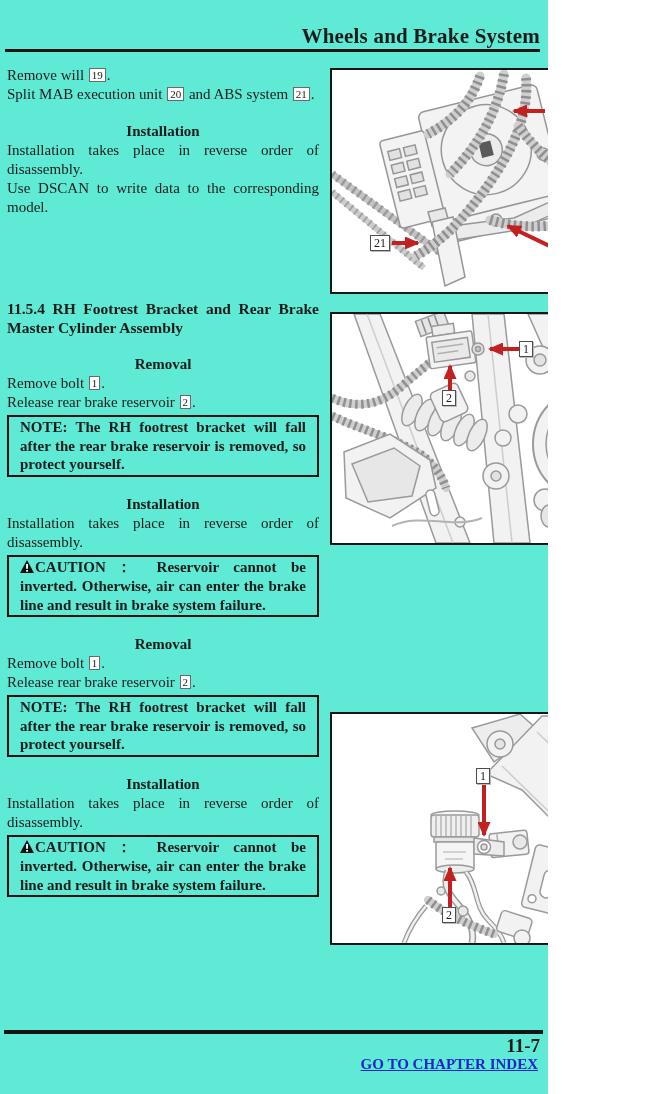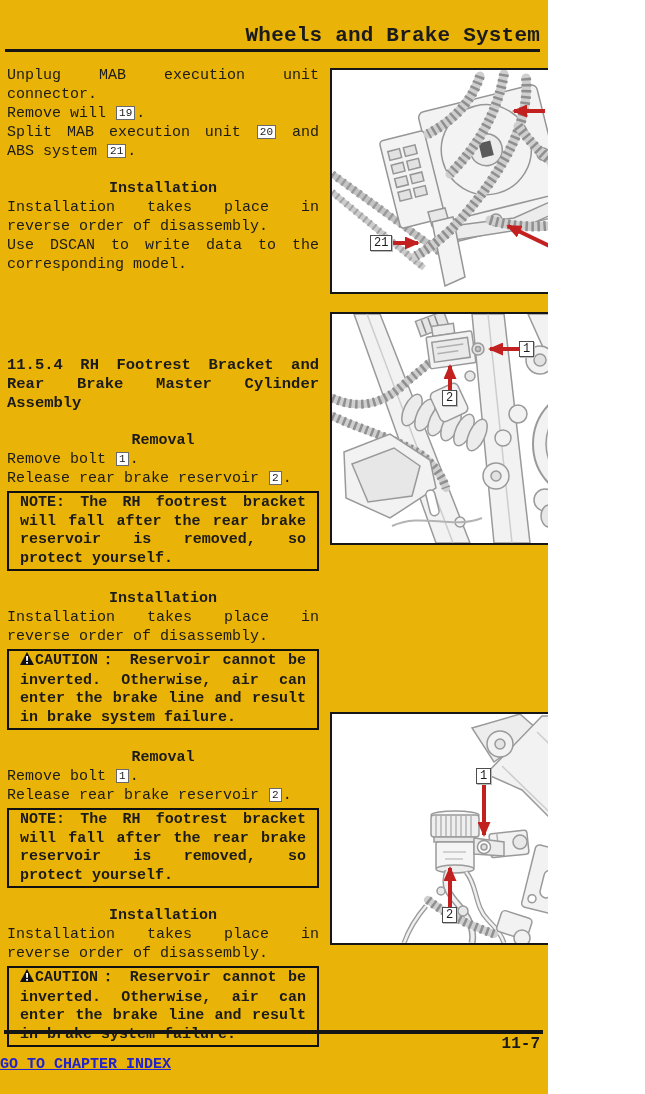--- a/index.html
+++ b/index.html
@@ -2,29 +2,29 @@
 <html style="--arrow: #c32020; --link: #2323cc;"><head>
 <meta charset="utf-8">
 <style>
   :root{
     --arrow:#c32020;
     --link:#2323cc;
     --ink:#1b1b1b;
   }
   html,body{margin:0;padding:0;background:#fff;}
   #page{
-    position:relative;width:548px;height:1094px;background:#eab308;overflow:hidden;
-    font-family:Liberation Mono, monospace;color:var(--ink);
+    position:relative;width:548px;height:1094px;background:#5eead4;overflow:hidden;
+    font-family:Liberation Serif, serif;color:var(--ink);
   }
   
   .doc-title{position:absolute;top:24px;right:8px;font-size:21px;font-weight:bold;letter-spacing:.2px;}
   .head-rule{position:absolute;left:5px;right:8px;top:49px;height:3px;background:#151515;}
   .foot-rule{position:absolute;left:4px;right:5px;top:1030px;height:4px;background:#151515;}
-  .page-num{position:absolute;right:8px;top:1035px;font-size:16px;font-weight:bold;}
-  .chapter-link{position:absolute;left:0;right:17px;top:1056px;text-align:left;
+  .page-num{position:absolute;right:8px;top:1035px;font-size:19px;font-weight:bold;}
+  .chapter-link{position:absolute;left:0;right:10px;top:1056px;text-align:right;
     font-size:15px;font-weight:bold;color:var(--link);text-decoration:underline;cursor:pointer;}
   
   .leftcol{position:absolute;left:7px;top:66px;width:312px;}
   .p{margin:0;font-size:15px;line-height:19px;text-align:justify;}
   .h-run{margin:0;font-size:15px;line-height:19px;font-weight:bold;text-align:center;}
   .h2{margin:0;font-size:15.5px;line-height:19px;font-weight:bold;text-align:justify;}
   .mt18{margin-top:18px;} .mt20{margin-top:20px;} .mt57{margin-top:82px;}
   .numbox{display:inline-block;border:1px solid #6a6a6a;background:#fff;
     font-size:11px;line-height:11px;padding:1px 2px 0 2px;position:relative;top:-1.5px;margin:0 1px;}
   .notebox,.cautionbox{margin-top:3px;border:2px solid #111;padding:1px 11px;
@@ -44,21 +44,20 @@
 </head>
 <body>
 
 <div id="page">
 
   <div class="doc-title">Wheels and Brake System</div>
   <div class="head-rule"></div>
 
   <div class="leftcol">
 
-    <p class="p">Unplug MAB execution unit connector.</p>
     <p class="p"><span>Remove will </span><span class="numbox">19</span><span>.</span></p>
     <p class="p"><span>Split MAB execution unit </span><span class="numbox">20</span><span> and ABS system </span><span class="numbox">21</span><span>.</span></p>
 
     <p class="h-run mt18">Installation</p>
     <p class="p">Installation takes place in reverse order of disassembly.</p>
     <p class="p">Use DSCAN to write data to the corresponding model.</p>
 
     <p class="h2 mt57">11.5.4 RH Footrest Bracket and Rear Brake Master Cylinder Assembly</p>
 
 

